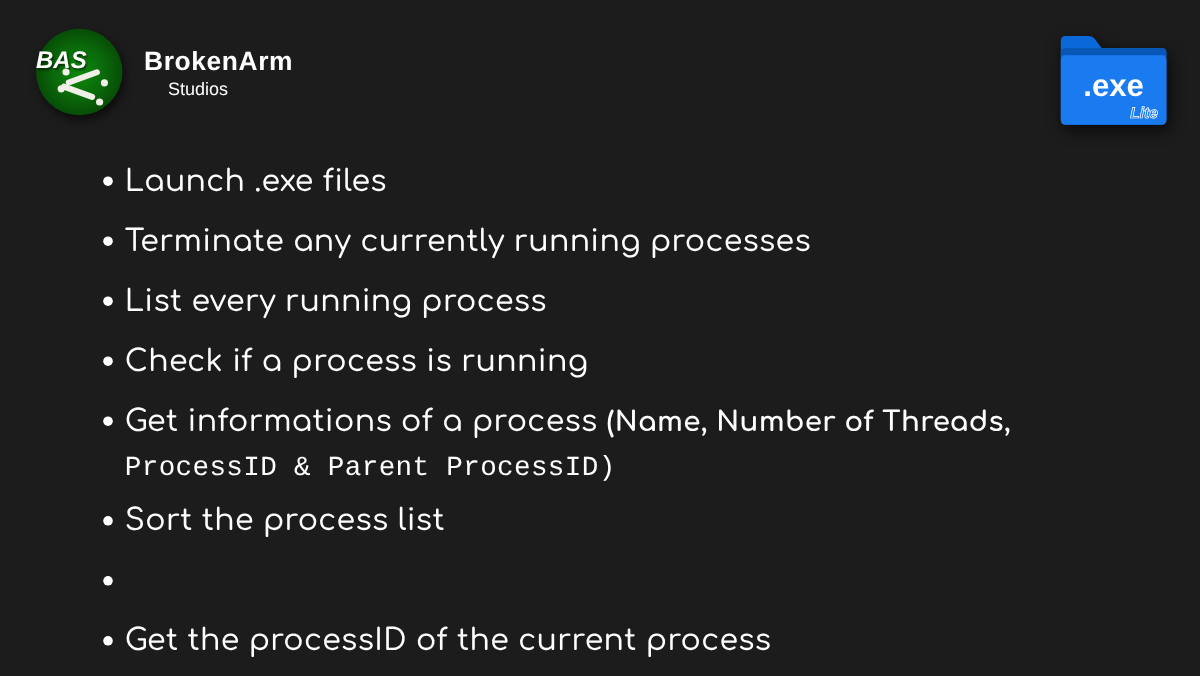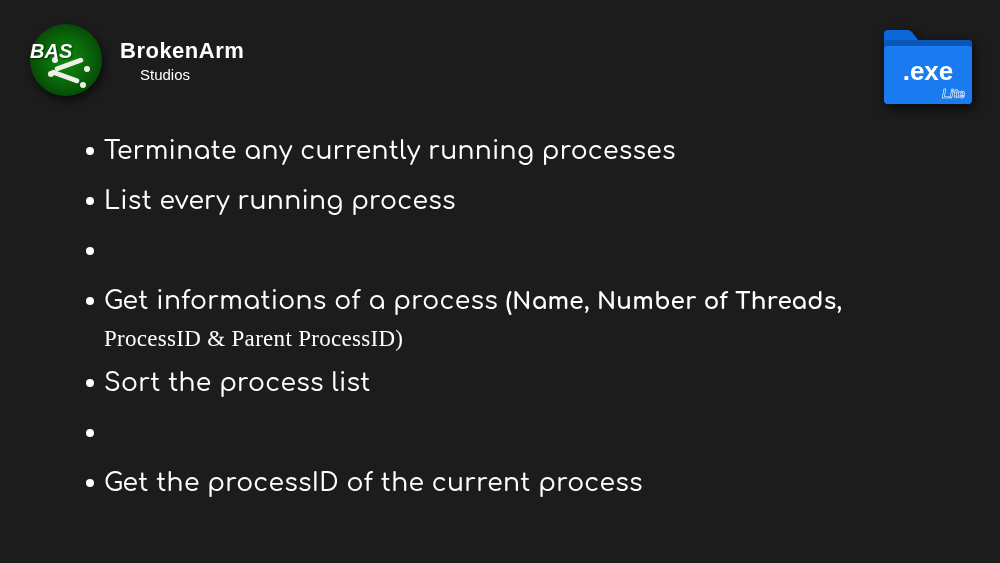--- a/index.html
+++ b/index.html
@@ -129,21 +129,21 @@
       font-weight: 700;
       font-size: 23px;
     }
     .continued-line {
       margin-left: 18px;
       margin-top: -6px;
       margin-bottom: 12px;
       font-size: 23px;
       font-weight: 300;
       letter-spacing: 0.3px;
-      font-family: Liberation Serif, serif;
+      font-family: Liberation Mono, monospace;
     }
   </style>
 </head>
 <body>
 
 <div class="header">
   <div class="logo-circle">
     <span class="logo-text">BAS</span>
     <div class="bones">
       <span class="bone-tip1"></span>
@@ -162,21 +162,22 @@
   <svg width="100" height="90" viewBox="0 0 100 90">
     <path d="M 6 18 L 6 82 Q 6 86 10 86 L 90 86 Q 94 86 94 82 L 94 26 Q 94 22 90 22 L 40 22 L 34 14 Q 32 12 29 12 L 10 12 Q 6 12 6 16 Z" fill="#0a68d8"></path>
     <path d="M 6 28 L 94 28 L 94 26 Q 94 22 90 22 L 10 22 Q 6 22 6 26 Z" fill="#0856b5"></path>
     <rect x="6" y="28" width="88" height="58" rx="4" fill="#1a7af0"></rect>
     <text x="50" y="62" text-anchor="middle" fill="#ffffff" font-size="26" font-weight="700" font-family="sans-serif">.exe</text>
     <text x="87" y="80" text-anchor="end" fill="#1a7af0" stroke="#ffffff" stroke-width="0.6" font-size="13" font-weight="800" font-style="italic" font-family="sans-serif">Lite</text>
   </svg>
 </div>
 
 <div class="content">
+  <div class="bullet-item"><span class="bullet-dot"></span><span>Launch .exe files</span></div>
   <div class="bullet-item"><span class="bullet-dot"></span><span>Terminate any currently running processes</span></div>
   <div class="bullet-item"><span class="bullet-dot"></span><span>List every running process</span></div>
-  <div class="bullet-item"><span class="bullet-dot"></span></div>
+  <div class="bullet-item"><span class="bullet-dot"></span><span>Check if a process is running</span></div>
   <div class="bullet-item"><span class="bullet-dot"></span><span>Get informations of a process</span> <span class="detail-text">(Name, Number of Threads,</span></div>
   <div class="continued-line">ProcessID &amp; Parent ProcessID)</div>
   <div class="bullet-item"><span class="bullet-dot"></span><span>Sort the process list</span></div>
   <div class="bullet-item"><span class="bullet-dot"></span></div>
   <div class="bullet-item"><span class="bullet-dot"></span><span>Get the processID of the current process</span></div>
 </div>
 
 </body></html>

